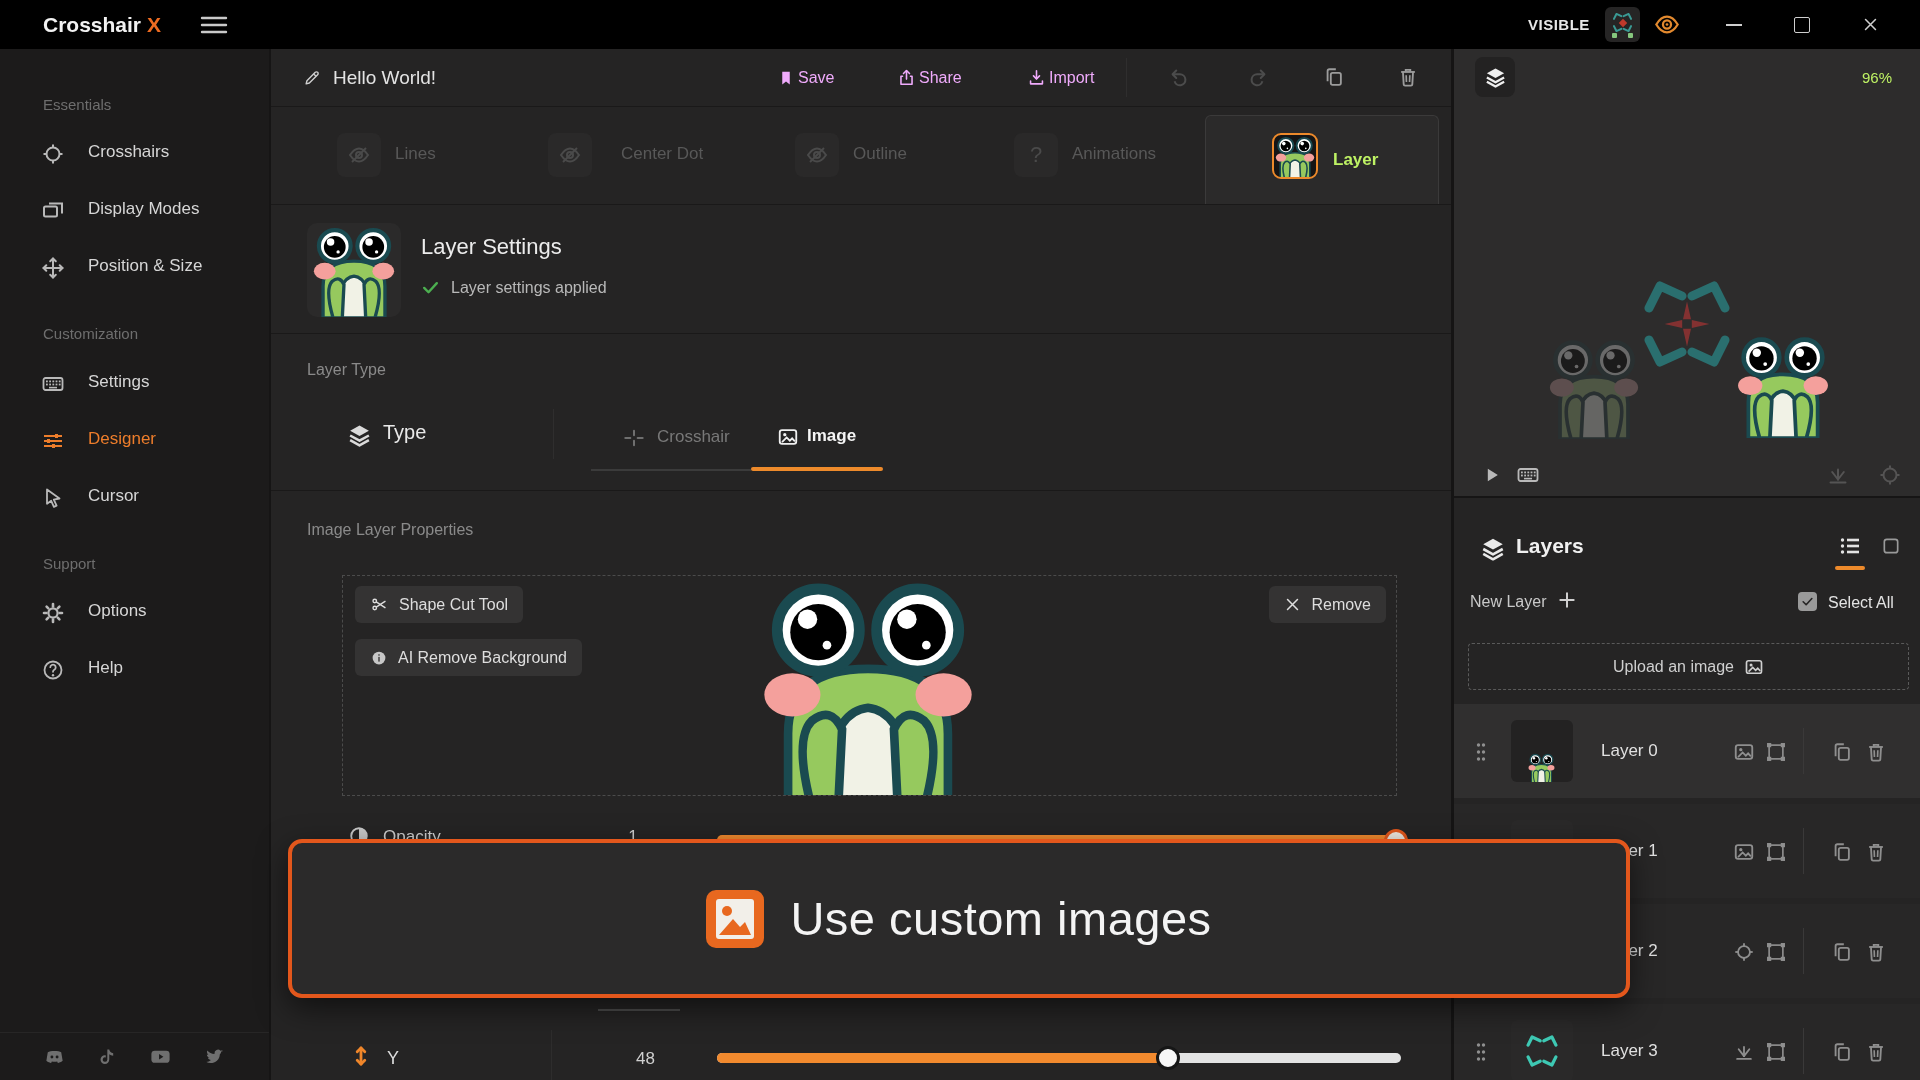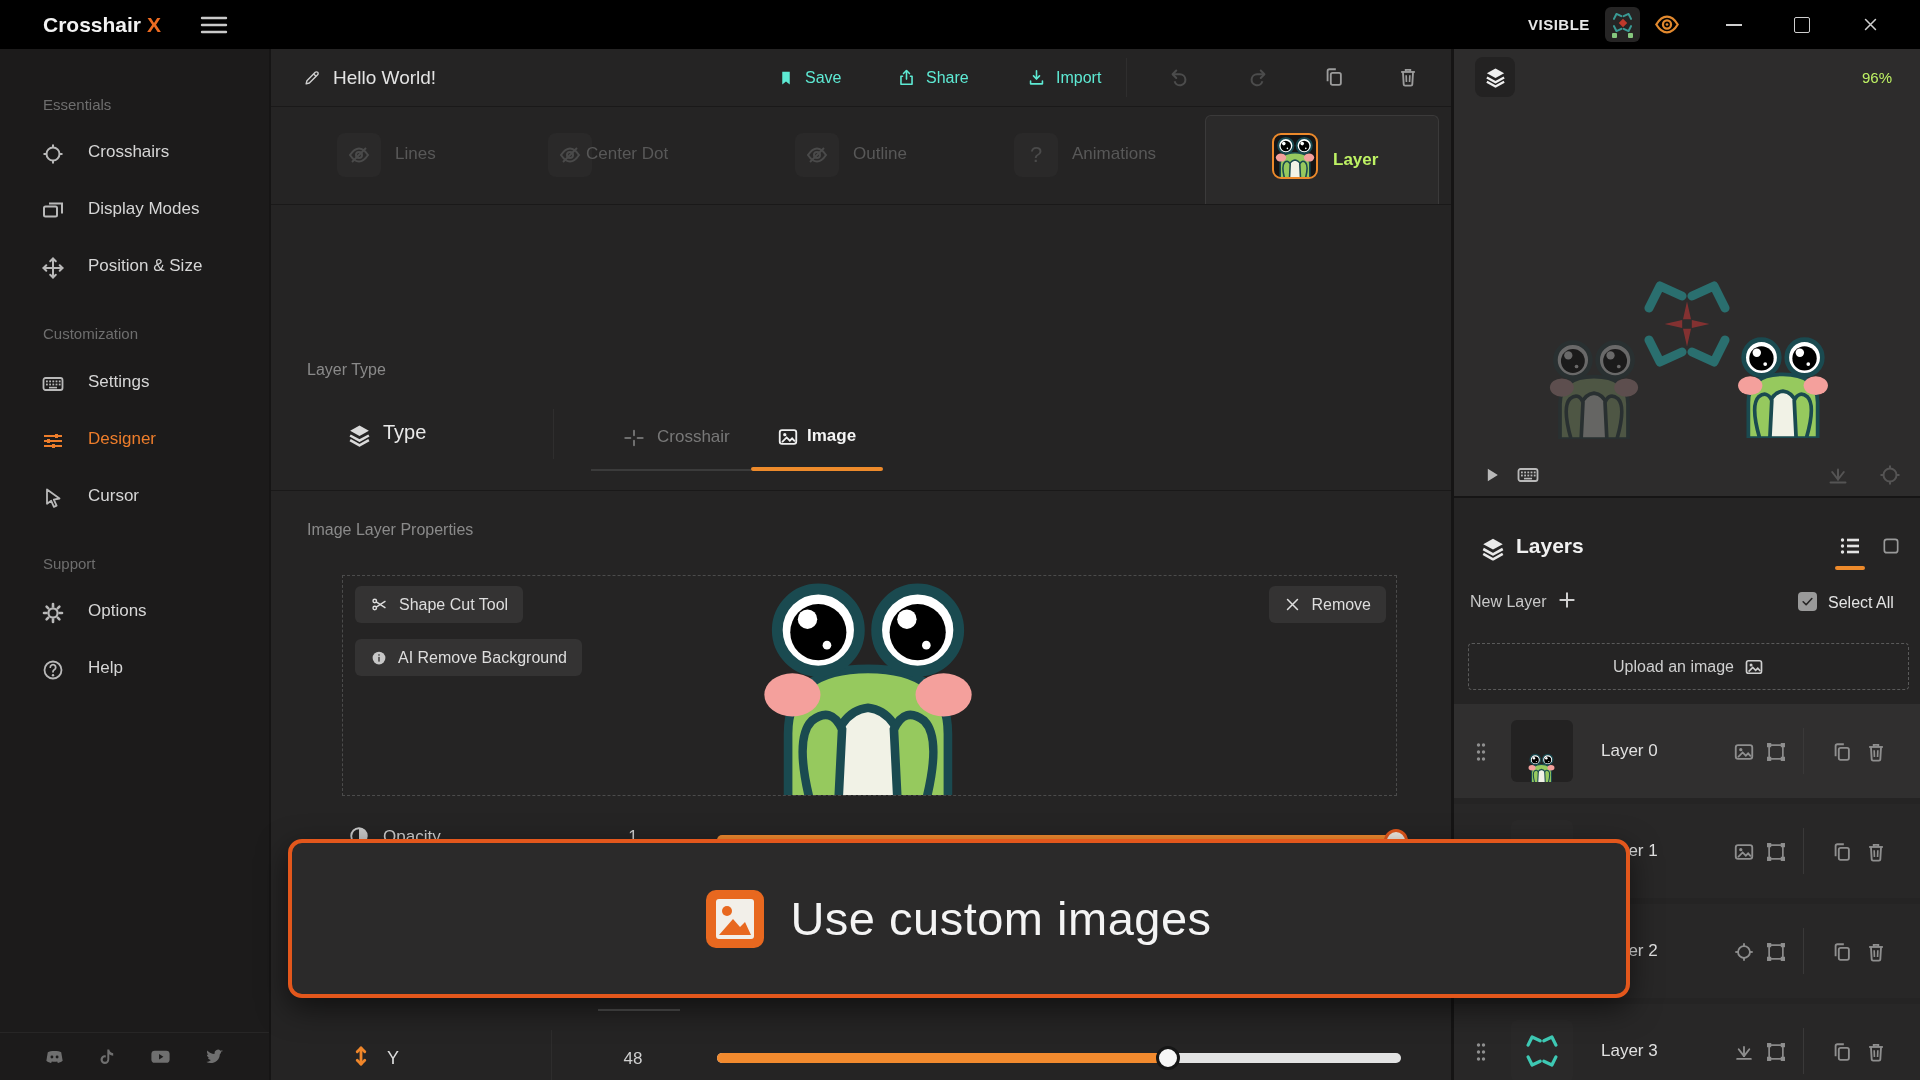--- a/index.html
+++ b/index.html
@@ -34,21 +34,21 @@
   .side-item .ic{color:#b9b9b9;flex:none;}
   .side-item.active,.side-item.active .ic{color:#ED7D2B;}
   #socials{position:absolute;left:0;bottom:0;width:269px;height:48px;border-top:1px solid #272626;
            display:flex;align-items:center;justify-content:space-evenly;padding:0 12px;box-sizing:border-box;color:#6f6f6f;}
   #socials .ic{cursor:pointer;}
 
   
   #main{position:absolute;left:269px;top:49px;width:1182px;height:1031px;background:#252424;border-left:2px solid #161515;box-sizing:border-box;}
   #header-row{position:absolute;left:0;top:0;width:100%;height:57px;border-bottom:1px solid #1a1919;}
   #page-title{position:absolute;left:62px;top:0;height:57px;line-height:57px;font-size:19px;color:#e3e3e3;}
-  .hbtn{position:absolute;top:0;height:57px;display:flex;align-items:center;gap:10px;font-size:16px;color:#5eead4;cursor:pointer;justify-content:center;}
+  .hbtn{position:absolute;top:0;height:57px;display:flex;align-items:center;gap:3px;font-size:16px;color:#f0abfc;cursor:pointer;justify-content:center;}
   #hdr-vdiv{position:absolute;left:855px;top:9px;width:1px;height:39px;background:#2f2e2e;}
   .hicon{position:absolute;top:17px;width:22px;height:22px;cursor:pointer;}
   #tabs-row{position:absolute;left:0;top:57px;width:100%;height:98px;border-bottom:1px solid #1a1919;}
   .gtab-box{position:absolute;top:27px;width:44px;height:44px;background:#2a2929;border-radius:8px;
             display:flex;align-items:center;justify-content:center;color:#4a4a4a;}
   .gtab-label{position:absolute;top:38px;font-size:17px;color:#585858;}
   #tab-layer{position:absolute;left:934px;top:9px;width:234px;height:89px;background:#2b2a2a;
              border:1px solid #3b3a3a;border-bottom:none;border-radius:6px 6px 0 0;cursor:pointer;box-sizing:border-box;}
   #tab-layer .thumb{position:absolute;left:66px;top:17px;width:46px;height:46px;background:#161515;border:2px solid #ED8A2B;
                     border-radius:9px;overflow:hidden;box-sizing:border-box;}
@@ -85,21 +85,21 @@
   #op-label{position:absolute;left:112px;top:778px;font-size:17px;color:#d0d0d0;}
   #op-value{position:absolute;left:340px;top:778px;width:44px;text-align:center;font-size:17px;color:#cfcfcf;}
   #op-track{position:absolute;left:446px;top:786px;width:684px;height:10px;background:#F28A2E;border-radius:5px;}
   #op-handle{position:absolute;left:1113px;top:780px;width:24px;height:24px;border-radius:50%;
              background:#efe8e0;border:3px solid #E3571C;box-sizing:border-box;cursor:pointer;}
   #input-underline{position:absolute;left:327px;top:960px;width:82px;height:2px;background:#4c4c4c;}
 
   #y-icon{position:absolute;left:77px;top:994px;color:#F0862A;}
   #y-label{position:absolute;left:116px;top:999px;font-size:18px;color:#dcdcdc;}
   #y-vdiv{position:absolute;left:280px;top:981px;width:1px;height:50px;background:#2e2d2d;}
-  #y-value{position:absolute;left:340px;top:1000px;width:44px;text-align:center;font-size:17px;color:#cfcfcf;}
+  #y-value{position:absolute;left:340px;top:1000px;width:44px;text-align:right;font-size:17px;color:#cfcfcf;}
   #y-track{position:absolute;left:446px;top:1004px;width:684px;height:10px;background:#e3e3e3;border-radius:5px;cursor:pointer;}
   #y-fill{position:absolute;left:0;top:0;height:10px;background:#F28A2E;border-radius:5px;}
   #y-handle{position:absolute;top:997px;width:24px;height:24px;border-radius:50%;background:#f7f7f7;
             border:3px solid #161616;box-sizing:border-box;cursor:pointer;}
 
   
   #rightpanel{position:absolute;left:1451px;top:49px;width:469px;height:1031px;background:#2d2c2c;border-left:3px solid #151414;box-sizing:border-box;}
   #rp-layers-btn{position:absolute;left:21px;top:8px;width:40px;height:40px;background:#232222;border-radius:8px;
                  display:flex;align-items:center;justify-content:center;color:#efefef;cursor:pointer;}
   #rp-zoom{position:absolute;right:28px;top:20px;font-size:15px;color:#bef264;}
@@ -572,41 +572,55 @@
         <svg width="24" height="24">
             <use href="#i-eyeoff"></use>
           </svg>
         </div>
       <div class="gtab-label" style="left:124px">Lines</div>
       <div class="gtab-box" style="left:277px">
         <svg width="24" height="24">
             <use href="#i-eyeoff"></use>
           </svg>
         </div>
-      <div class="gtab-label" style="left:315px">Center Dot</div>
+      <div class="gtab-label" style="left:350px">Center Dot</div>
       <div class="gtab-box" style="left:524px">
         <svg width="24" height="24">
             <use href="#i-eyeoff"></use>
           </svg>
         </div>
       <div class="gtab-label" style="left:582px">Outline</div>
       <div class="gtab-box" style="left:743px;font-size:22px">
         <span>?</span>
         </div>
       <div class="gtab-label" style="left:801px">Animations</div>
       <div id="tab-layer">
         <div class="thumb">
           <svg style="margin:1px 0 0 1px" width="40" height="44">
               <use href="#sym-frog"></use>
             </svg>
         </div>
         <div class="tlabel">Layer</div>
       </div>
     </div>
 
+    <div id="layer-settings">
+      <div id="ls-thumb">
+        <svg style="margin:3px 0 0 5px" width="84" height="92">
+            <use href="#sym-frog"></use>
+          </svg>
+      </div>
+      <div id="ls-title">Layer Settings</div>
+      <div id="ls-status">
+        <svg class="ic" style="color:#4CAF50" width="19" height="19">
+            <use href="#i-check"></use>
+          </svg>
+        <span>Layer settings applied</span>
+      </div>
+    </div>
 
     <div id="lt-label">Layer Type</div>
     <svg id="lt-type-ic" class="abs" width="25" height="25">
         <use href="#i-layers"></use>
       </svg>
     <div id="lt-type-label">Type</div>
     <div id="lt-vdiv"></div>
     <svg id="lt-cross-ic" class="abs" width="22" height="22">
         <use href="#i-crossdash"></use>
       </svg>

